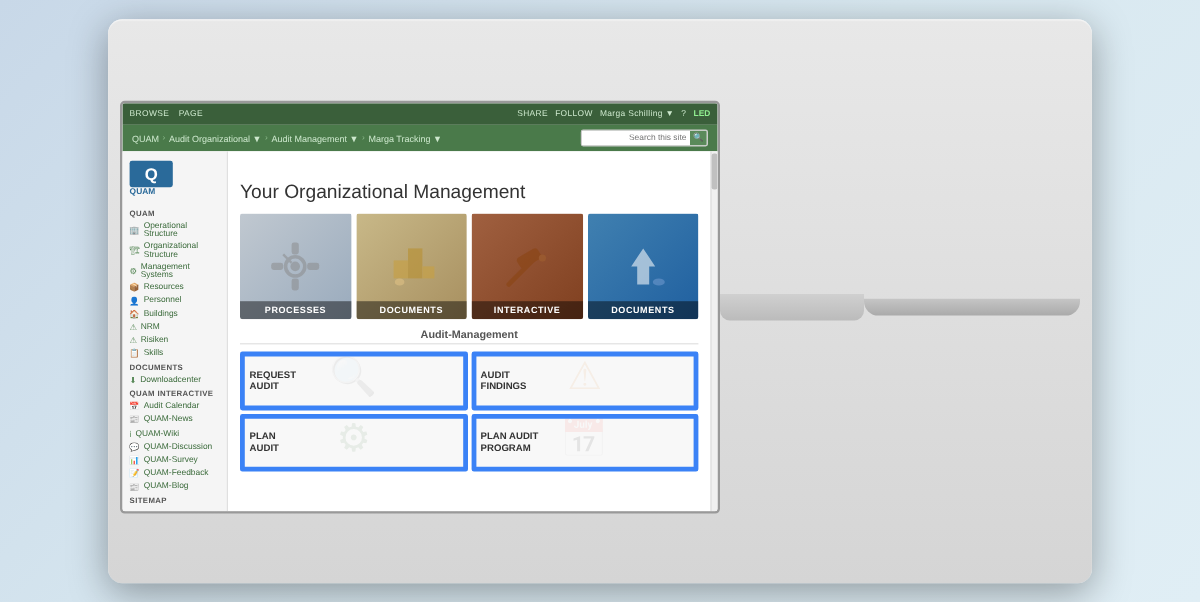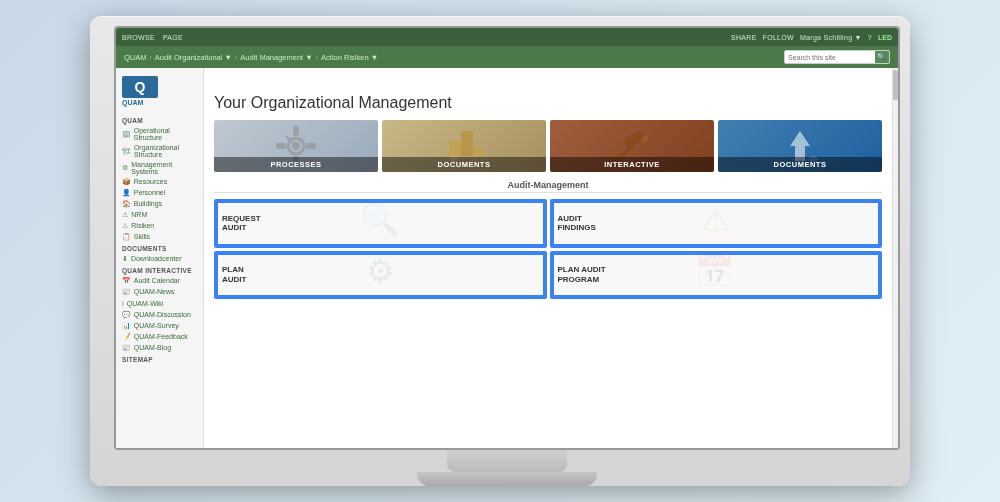--- a/index.html
+++ b/index.html
@@ -15,23 +15,23 @@
     }
 
     
     .monitor-shell {
       width: 820px;
       height: 470px;
       background: linear-gradient(180deg, #e8e8e8 0%, #d5d5d5 100%);
       border-radius: 12px;
       box-shadow: 0 8px 32px rgba(0,0,0,0.35), inset 0 1px 1px rgba(255,255,255,0.6);
       display: flex;
-      flex-direction: column;
-      align-items: center;
-      padding: 10px 10px 0 24px;
+      flex-direction: row;
+      align-items: center;
+      padding: 10px 10px 0 10px;
       position: relative;
     }
     .monitor-screen-bezel {
       width: 100%;
       flex: 1;
       background: #1a1a1a;
       border-radius: 4px;
       overflow: hidden;
       border: 2px solid #999;
     }
@@ -125,20 +125,21 @@
       border-radius: 2px;
       overflow: hidden;
     }
     .nav-search input {
       border: none;
       outline: none;
       font-size: 7px;
       width: 90px;
       padding: 0 3px;
       height: 100%;
+      text-align: right;
     }
     .nav-search-btn {
       background: #5a8a5a;
       width: 14px;
       height: 100%;
       display: flex;
       align-items: center;
       justify-content: center;
       color: white;
       font-size: 7px;
@@ -221,21 +222,21 @@
     }
 
     
     .tiles-row {
       display: flex;
       gap: 4px;
       margin-bottom: 8px;
     }
     .tile {
       flex: 1;
-      height: 52px;
+      height: 88px;
       border-radius: 2px;
       overflow: hidden;
       position: relative;
       cursor: pointer;
       text-decoration: underline;
     }
     .tile-bg {
       width: 100%;
       height: 100%;
       display: flex;
@@ -370,21 +371,21 @@
       </div>
 
       <div class="nav-bar">
         <div class="nav-breadcrumb">
           <span class="nav-crumb">QUAM</span>
           <span class="nav-crumb-sep">›</span>
           <span class="nav-crumb">Audit Organizational ▼</span>
           <span class="nav-crumb-sep">›</span>
           <span class="nav-crumb">Audit Management ▼</span>
           <span class="nav-crumb-sep">›</span>
-          <span class="nav-crumb">Action Risiken ▼</span>
+          <span class="nav-crumb">Marga Tracking ▼</span>
         </div>
         <div class="nav-search">
           <input type="text" placeholder="Search this site" style="">
           <div class="nav-search-btn">🔍</div>
         </div>
       </div>
 
       <div class="main-content">
 
         <div class="sidebar">

